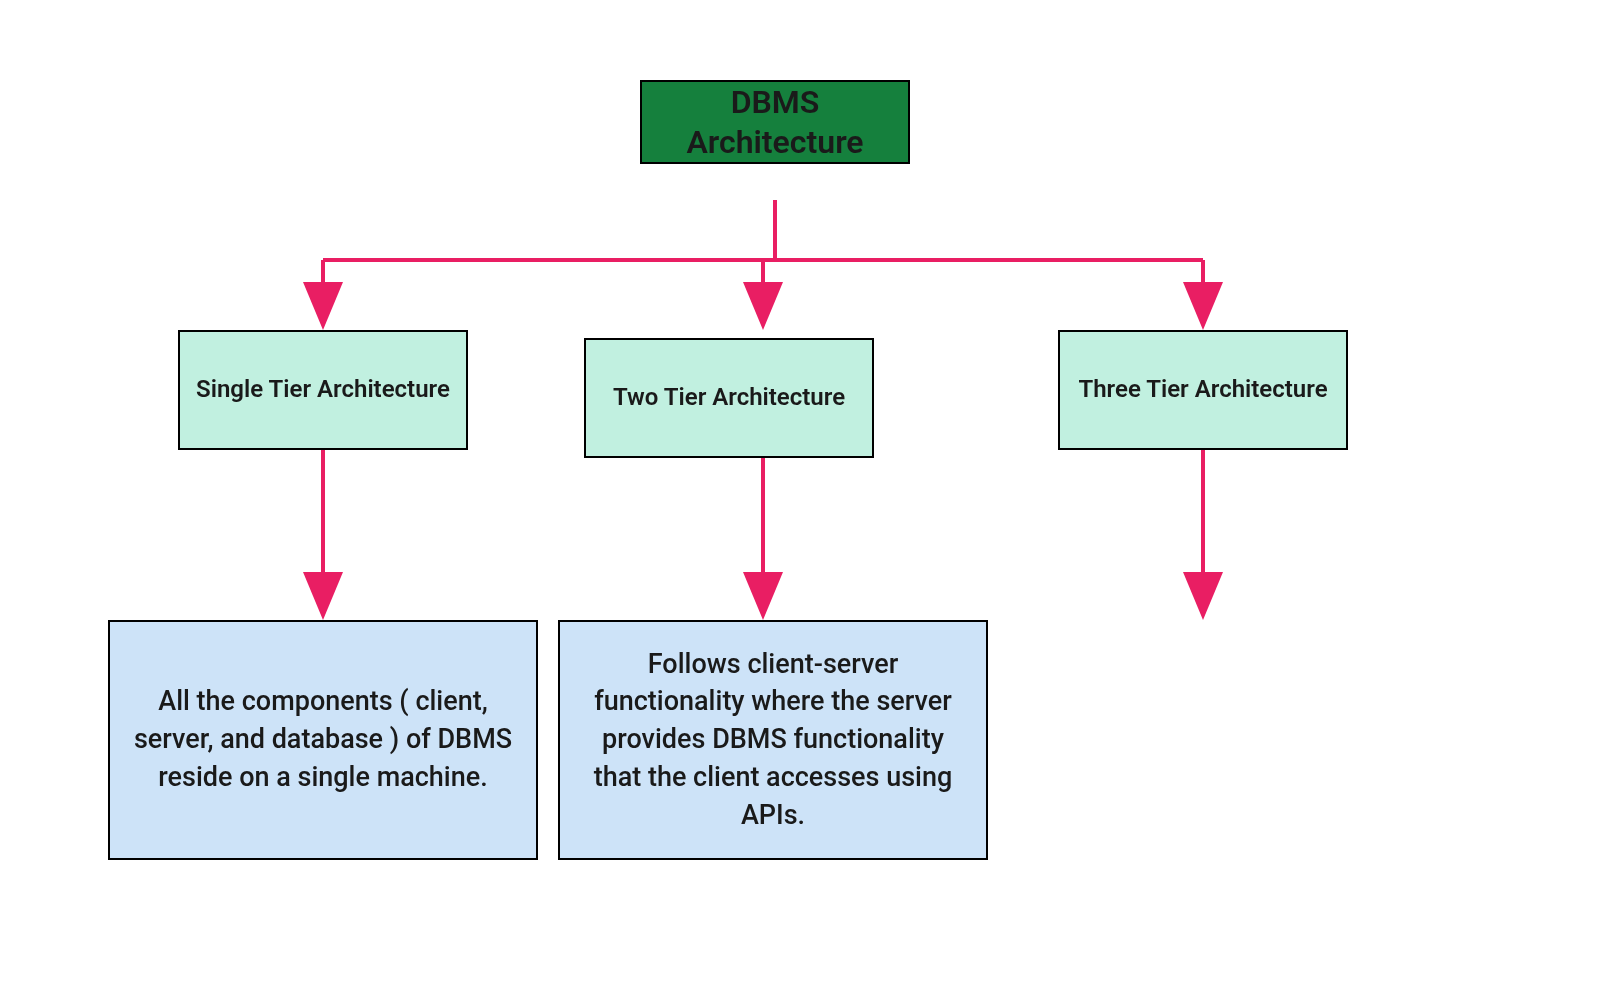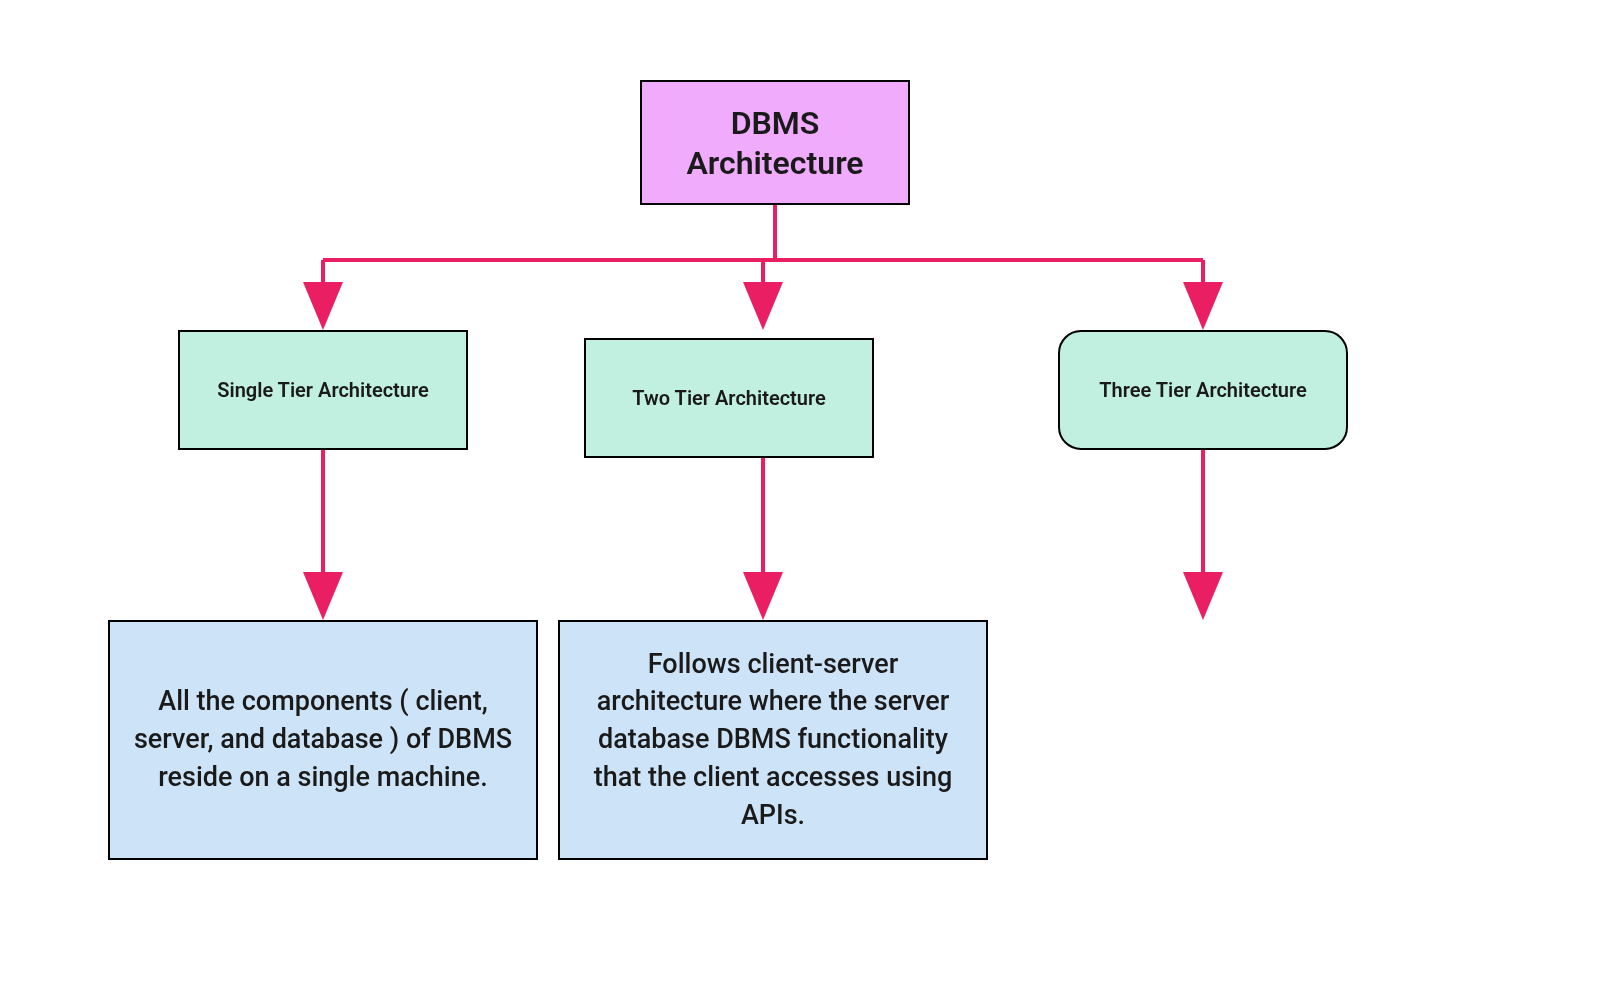--- a/index.html
+++ b/index.html
@@ -23,39 +23,39 @@
       position: absolute;
       border: 2px solid #000;
       display: flex;
       align-items: center;
       justify-content: center;
       text-align: center;
       font-weight: 600;
       color: #1a1a1a;
     }
     .root-box {
-      background: #f0abfc;
+      background: #15803d;
       left: 640px;
       top: 80px;
       width: 270px;
-      height: 125px;
+      height: 84px;
       font-size: 32px;
       line-height: 1.25;
     }
     .tier-box {
       background: #c1f0e0;
       width: 290px;
       height: 120px;
-      font-size: 20px;
+      font-size: 24px;
       line-height: 1.3;
       top: 330px;
     }
     .tier-1 { left: 178px; }
     .tier-2 { left: 584px; margin-top: 8px; }
-    .tier-3 { left: 1058px; border-radius: 23px; }
+    .tier-3 { left: 1058px; }
     .desc-box {
       background: #cde3f8;
       width: 430px;
       height: 240px;
       font-size: 27px;
       line-height: 1.4;
       font-weight: 500;
       top: 620px;
       padding: 20px;
     }
@@ -111,16 +111,16 @@
     <span>Two Tier Architecture</span>
   </div>
   <div class="box tier-box tier-3">
     <span>Three Tier Architecture</span>
   </div>
 
   <div class="box desc-box desc-1">
     <span>All the components ( client, server, and database ) of DBMS reside on a single machine.</span>
   </div>
   <div class="box desc-box desc-2">
-    <span>Follows client-server architecture where the server database DBMS functionality that the client accesses using APIs.</span>
+    <span>Follows client-server functionality where the server provides DBMS functionality that the client accesses using APIs.</span>
   </div>
 
 </div>
 
 </body></html>

